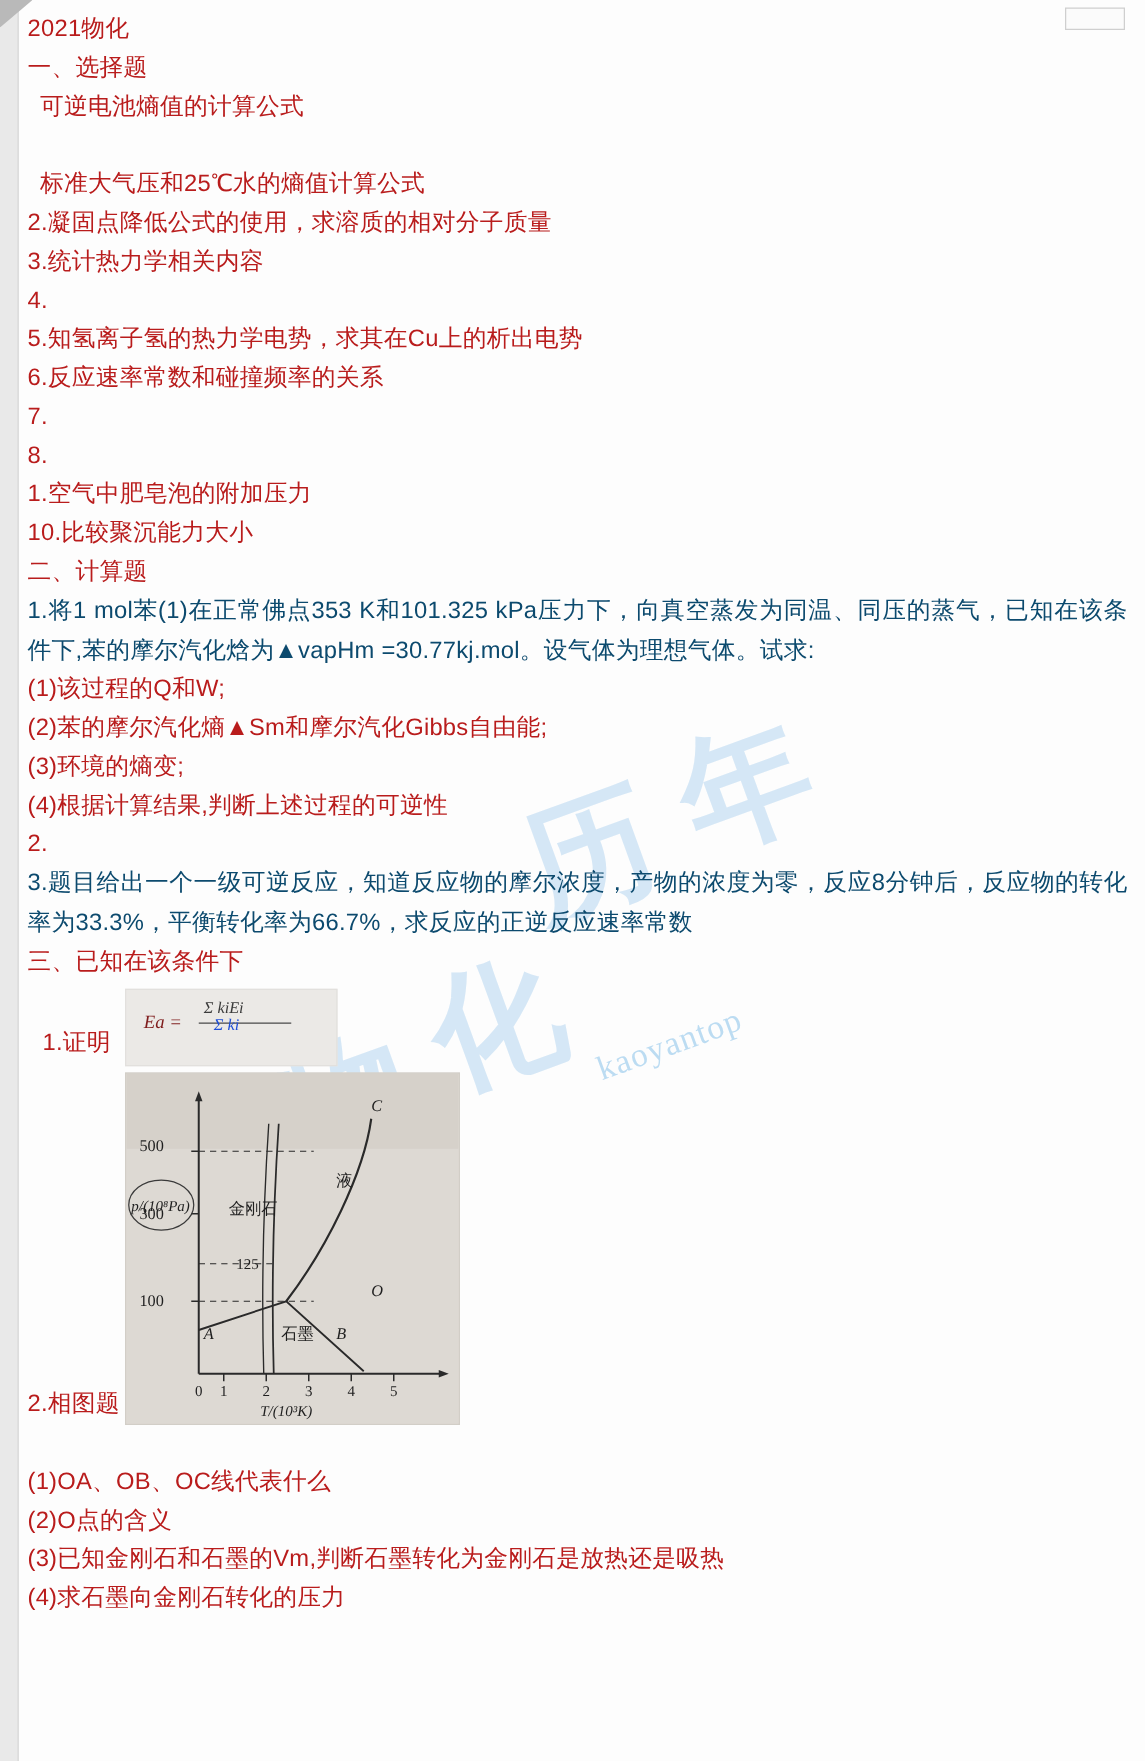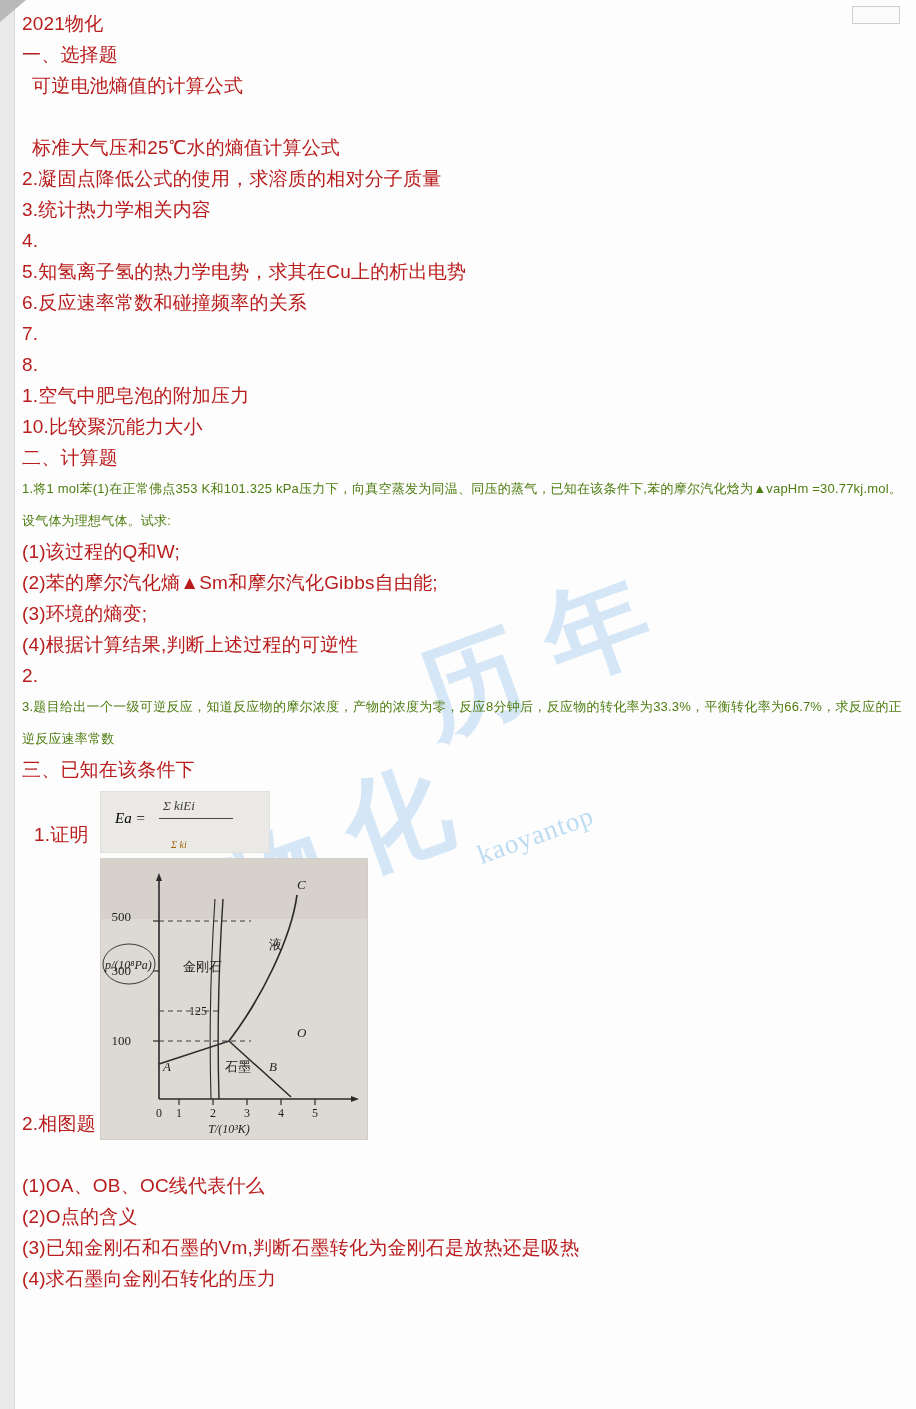--- a/index.html
+++ b/index.html
@@ -60,24 +60,24 @@
     color: #b91c1c;
     letter-spacing: .2px;
   }
   .line.indent {
     padding-left: 10px;
   }
   .line.blank {
     height: 31px;
   }
   .para {
-    font-size: 13px;
+    font-size: 19px;
     line-height: 31.5px;
     text-align: justify;
-    color: #4d7c0f;
+    color: #0c4a6e;
     white-space: pre-wrap;
     letter-spacing: .2px;
   }
   
   .watermark {
     position: absolute;
     left: 245px;
     top: 520px;
     width: 470px;
     height: 400px;
@@ -108,21 +108,21 @@
     height: 60px;
     background: #ebe9e6;
     border: 1px solid #e2e0dd;
   }
   .formula-photo .fm-eq {
     position: absolute;
     left: 14px;
     top: 18px;
     font-family: "Liberation Serif", serif;
     font-size: 15px;
-    color: #000000;
+    color: #7f1d1d;
     font-style: italic;
   }
   .formula-photo .fm-num {
     position: absolute;
     left: 62px;
     top: 6px;
     font-family: "Liberation Serif", serif;
     font-size: 13px;
     color: #3b3b3b;
     font-style: italic;
@@ -131,24 +131,24 @@
     position: absolute;
     left: 58px;
     top: 26px;
     width: 74px;
     height: 1px;
     background: #4a4a4a;
   }
   .formula-photo .fm-den {
     position: absolute;
     left: 70px;
-    top: 47px;
-    font-family: "Liberation Serif", serif;
-    font-size: 10px;
-    color: #a16207;
+    top: 20px;
+    font-family: "Liberation Serif", serif;
+    font-size: 13px;
+    color: #1d4ed8;
     font-style: italic;
   }
   
   .diagram-photo {
     position: relative;
     margin: 8px 0 0 78px;
     width: 266px;
     height: 280px;
     background: #ddd9d3;
     border: 1px solid #d2cec7;

